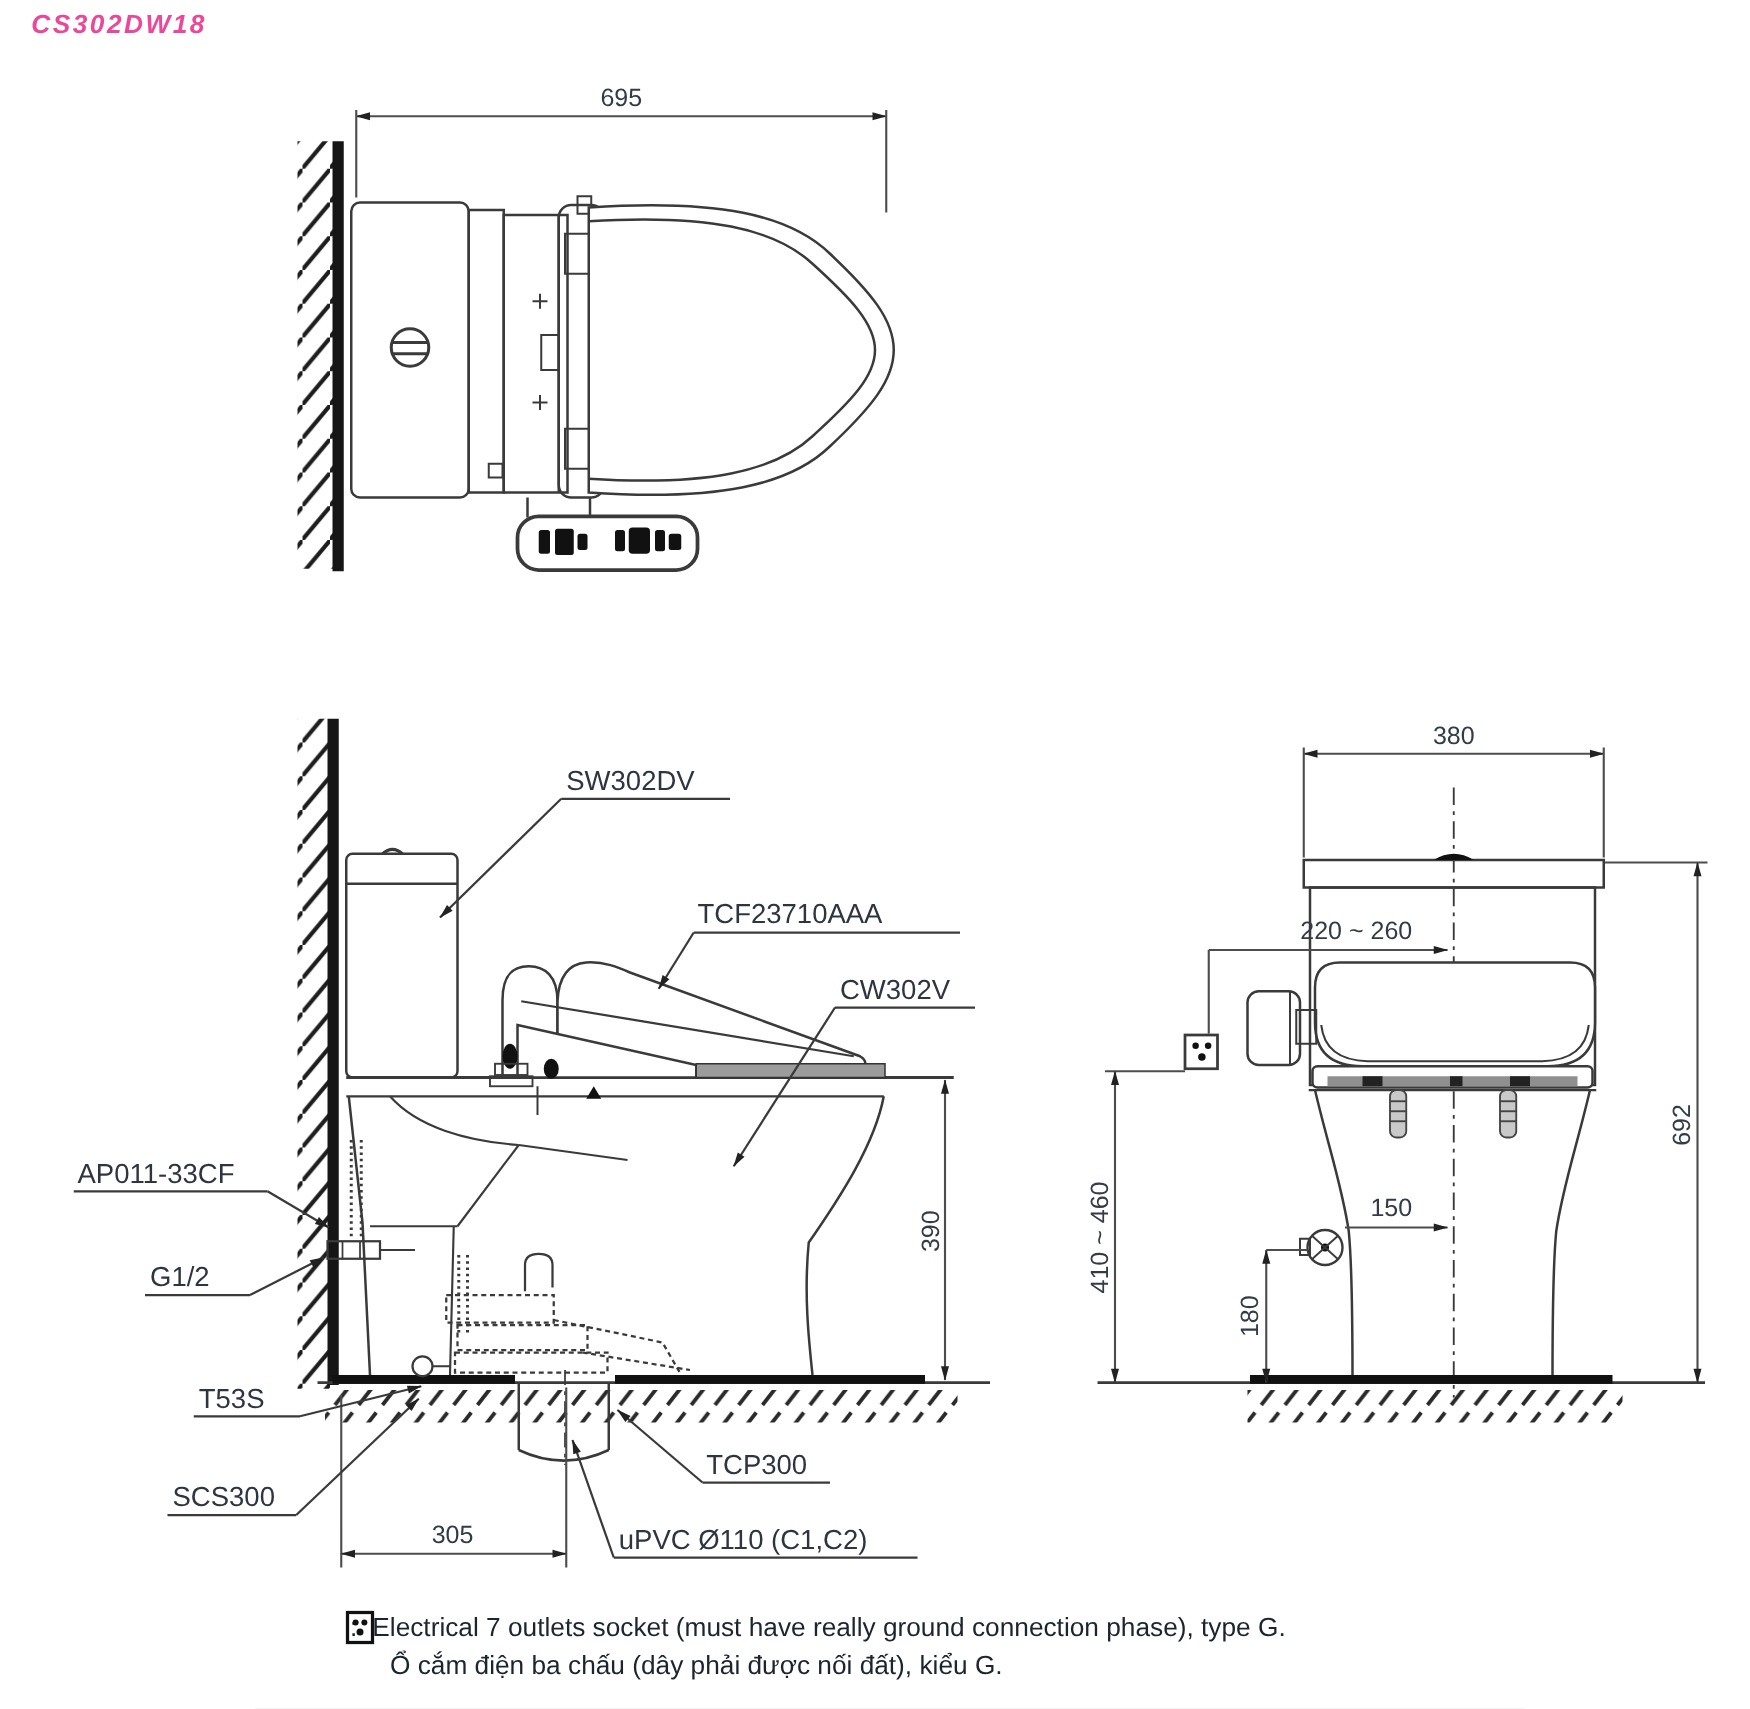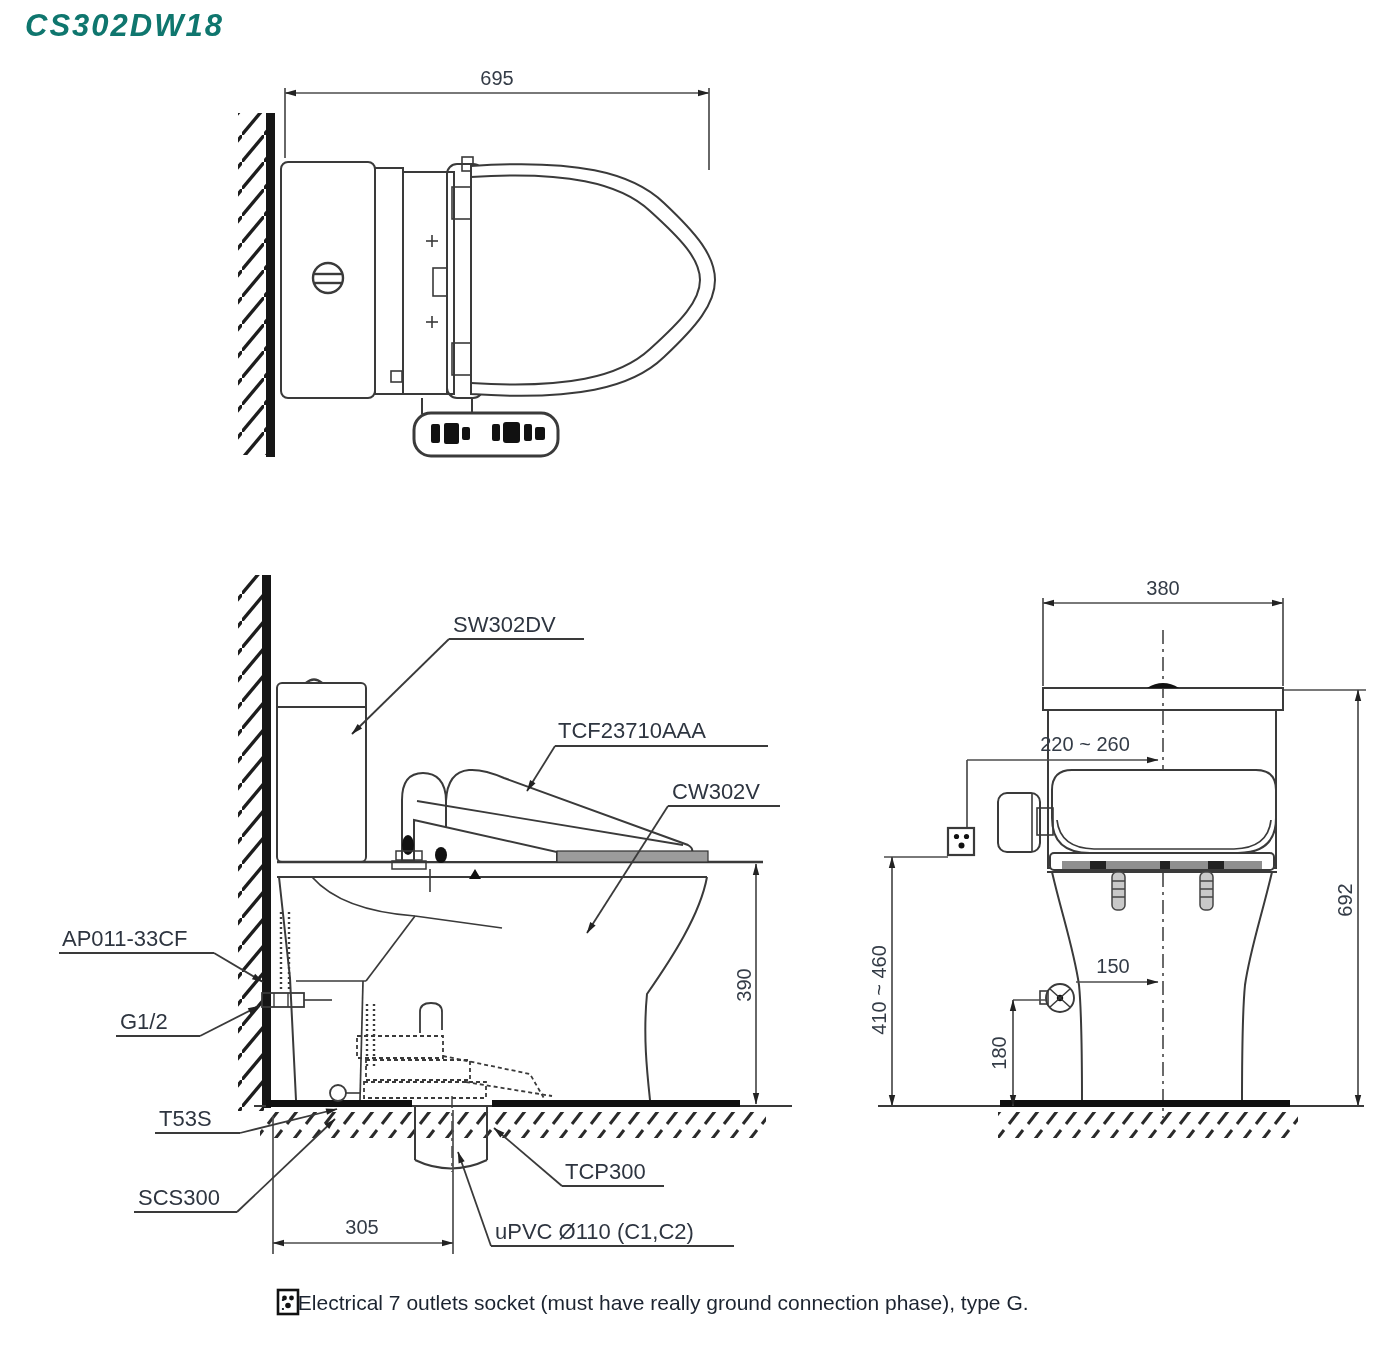--- a/index.html
+++ b/index.html
@@ -5,22 +5,22 @@
   html,body{margin:0;padding:0;background:#e8e8e8;}
   .sheet{
     position:relative;
     width:1400px;height:1367px;
     background:#ffffff;
     font-family:"Liberation Sans", sans-serif;
     overflow:hidden;
   }
   .title{
     position:absolute;left:25px;top:8px;
-    font-size:31px;font-weight:bold;font-style:italic;
-    letter-spacing:2px;color:#0f766e;
+    font-size:21px;font-weight:bold;font-style:italic;
+    letter-spacing:2px;color:#ec4899;
   }
   svg{position:absolute;left:0;top:0;}
   svg text{font-family:"Liberation Sans", sans-serif;}
   .lbl{font-size:22px;fill:#2e3540;}
   .dim{font-size:20px;fill:#333b46;}
   .note{
     position:absolute;left:276px;top:1288px;
     color:#1c2430;font-size:21px;line-height:30px;
   }
   .note-line1{display:flex;align-items:flex-start;gap:4px;}
@@ -331,15 +331,16 @@
         <svg width="24" height="28" viewBox="0 0 24 28">
           <rect x="2" y="2" width="20" height="24" fill="none" stroke="#111" stroke-width="2.6"></rect>
           <circle cx="8.5" cy="10" r="2.4" fill="#111"></circle>
           <circle cx="15.5" cy="10" r="2.4" fill="#111"></circle>
           <circle cx="12" cy="17.5" r="2.8" fill="#111"></circle>
         </svg>
       </span>
       <span class="sep">:</span>
       <span>Electrical 7 outlets socket (must have really ground connection phase), type G.</span>
     </div>
+    <div class="note-line2">Ổ cắm điện ba chấu (dây phải được nối đất), kiểu G.</div>
   </div>
 
 </div>
 
 </body></html>

